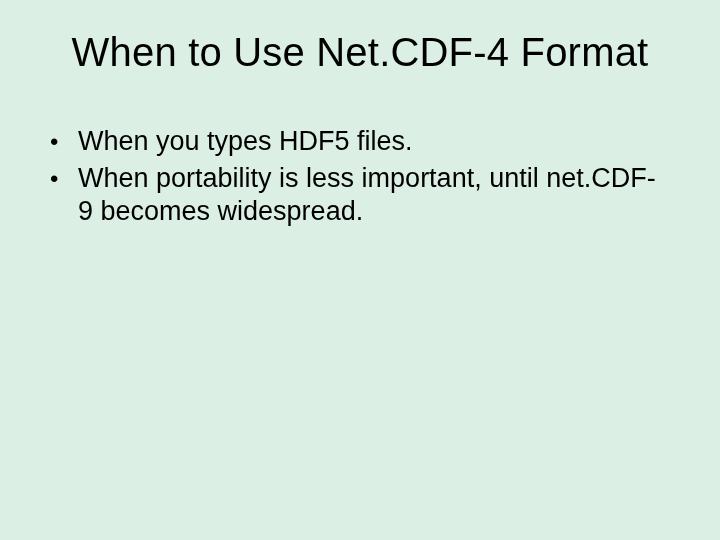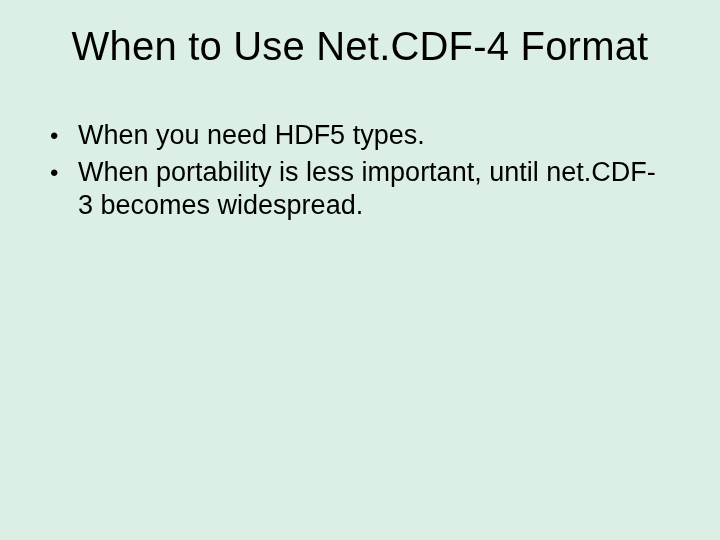--- a/index.html
+++ b/index.html
@@ -15,21 +15,21 @@
   .slide {
     width: 720px;
     height: 540px;
     box-sizing: border-box;
     padding: 20px 40px 40px 40px;
   }
   .title {
     font-size: 40px;
     font-weight: 400;
     text-align: center;
-    margin: 4px 0 50px 0;
+    margin: 10px 0 50px 0;
     letter-spacing: 0.2px;
   }
   ul.bullets {
     list-style: none;
     padding: 0 10px 0 10px;
     margin: 0;
   }
   ul.bullets li {
     font-size: 27px;
     line-height: 1.22;
@@ -46,16 +46,16 @@
     vertical-align: 0px;
   }
 </style>
 </head>
 <body>
 
 <div class="slide">
   <div class="title">When to Use Net.CDF-4 Format</div>
 
   <ul class="bullets">
-    <li>When you need HDF5 types.</li>
-    <li>When portability is less important, until net.CDF-3 becomes widespread.</li>
+    <li>When you types HDF5 files.</li>
+    <li>When portability is less important, until net.CDF-9 becomes widespread.</li>
   </ul>
 </div>
 
 </body></html>

